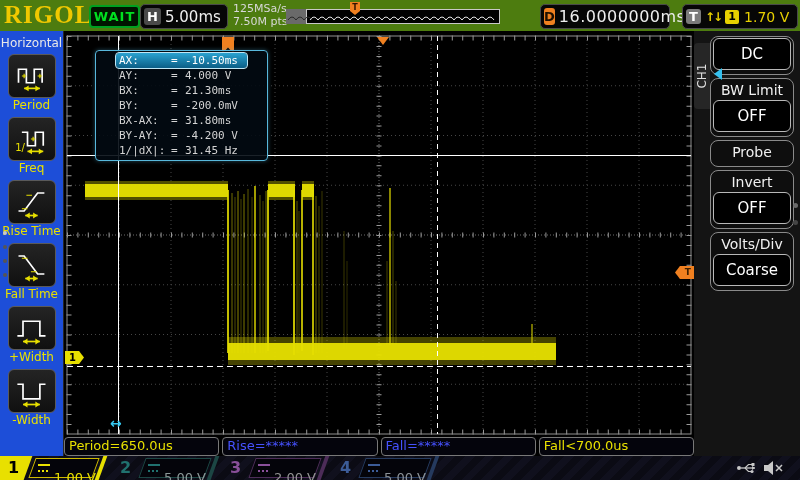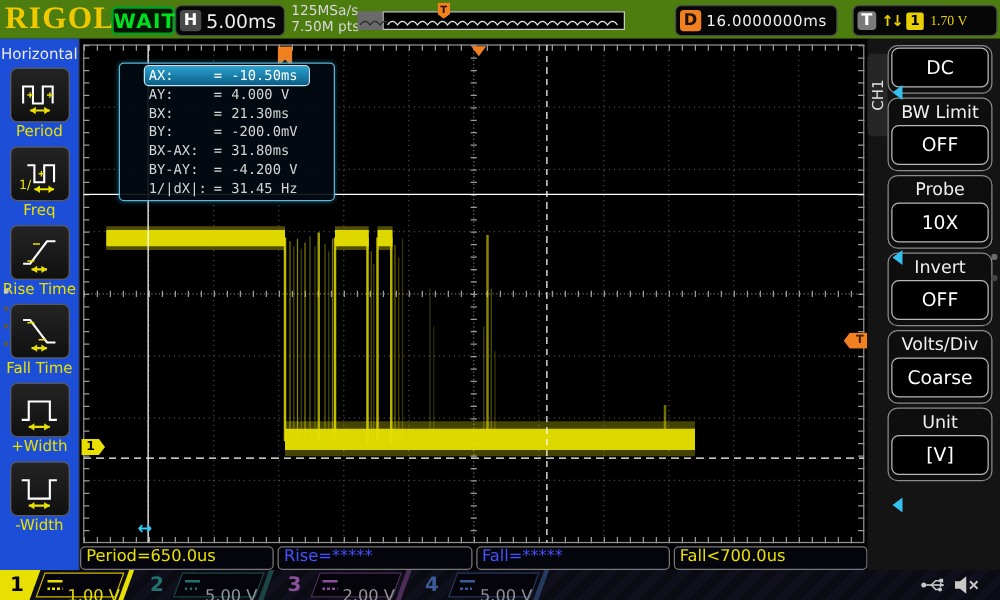--- a/index.html
+++ b/index.html
@@ -4,40 +4,40 @@
 <style>
   html,body{margin:0;padding:0;background:#222;}
   .screen{position:relative;width:800px;height:480px;background:#000;overflow:hidden;
     font-family:"DejaVu Sans",sans-serif;-webkit-font-smoothing:antialiased;}
 
   
   .topbar{position:absolute;left:0;top:0;width:800px;height:31px;background:#4d7c0f;}
   .logo{position:absolute;left:4px;top:1px;font-family:"Liberation Serif",serif;
     font-weight:bold;font-size:25px;color:#f0c800;letter-spacing:1px;}
   .wait-badge{position:absolute;left:89px;top:5px;width:47px;height:19px;border:2px solid #00a020;
-    border-radius:4px;background:#001500;color:#00e020;font-weight:bold;font-size:16px;
+    border-radius:4px;background:#001500;color:#00e020;font-weight:bold;font-size:13px;
     text-align:center;line-height:19px;letter-spacing:1px;}
   .pillbox{position:absolute;top:4px;height:23px;background:#060606;border:1px solid #4a4a4a;
     border-radius:5px;display:flex;align-items:center;}
   .keysq{display:inline-block;width:17px;height:17px;border-radius:3px;margin:0 4px 0 3px;
     font-weight:bold;font-size:13px;text-align:center;line-height:17px;}
   .h-val{color:#eee;font-size:15px;}
   .rate{position:absolute;left:233px;top:2px;color:#d8d8d8;font-size:11px;line-height:13px;}
   .preview{position:absolute;left:286px;top:9px;width:214px;height:15px;background:#6a6a6a;}
   .preview .win{position:absolute;left:20px;top:0;right:0;bottom:0;background:#000;
     border:1px solid #c8c8c8;box-sizing:border-box;}
   .preview svg{position:absolute;left:0;top:0;}
   .ptag{position:absolute;left:64px;top:-7px;width:10px;height:13px;background:#f08020;
     color:#301000;font-size:8px;font-weight:bold;text-align:center;line-height:12px;
     clip-path:polygon(0 0,100% 0,100% 70%,50% 100%,0 70%);}
-  .d-val{color:#eee;font-size:12px;letter-spacing:.5px;}
+  .d-val{color:#eee;font-size:16px;letter-spacing:.5px;}
   .t-arrows{color:#e8d000;font-size:12px;font-weight:bold;letter-spacing:-2px;margin-right:4px;}
   .t-ch{display:inline-block;width:14px;height:14px;background:#e8d000;border-radius:2px;color:#000;
     font-weight:bold;font-size:11px;text-align:center;line-height:14px;margin-right:5px;}
-  .t-level{color:#e8d000;font-size:11px;font-family:Liberation Serif, serif;}
+  .t-level{color:#e8d000;font-size:14px;}
 
   
   .leftbar{position:absolute;left:0;top:31px;width:64px;height:425px;background:#1d4ed8;
     border-right:1px solid #262626;box-sizing:border-box;}
   .leftbar .title{color:#e8e8e8;font-size:12px;text-align:center;padding-top:5px;}
   .lbtn{width:46px;height:42px;margin:4px auto 0;background:linear-gradient(#242424,#101010);
     border:1px solid #5a5a5a;border-radius:6px;display:flex;align-items:center;justify-content:center;}
   .lbl{color:#e8e000;font-size:12px;text-align:center;height:15px;line-height:15px;}
   .ldots{position:absolute;left:3px;top:200px;}
   .ldots div{width:4px;height:4px;border-radius:50%;background:#555;margin-bottom:10px;}
@@ -404,36 +404,30 @@
       <div class="ritem">
         <div class="rvalue">DC</div>
         <div class="rarrow" style="top: 32px; border-right-color: rgb(53, 192, 238);"></div>
       </div>
       <div class="ritem">
         <div class="rlabel">BW Limit</div>
         <div class="rvalue">OFF</div>
       </div>
       <div class="ritem">
         <div class="rlabel">Probe</div>
-        <div class="rvalue">10X</div>
         <div class="rarrow" style="top: 164px; border-right-color: rgb(53, 192, 238);"></div>
       </div>
       <div class="ritem">
         <div class="rlabel">Invert</div>
         <div class="rvalue">OFF</div>
       </div>
       <div class="ritem">
         <div class="rlabel">Volts/Div</div>
         <div class="rvalue">Coarse</div>
       </div>
-      <div class="ritem">
-        <div class="rlabel">Unit</div>
-        <div class="rvalue">[V]</div>
-        <div class="rarrow" style="top: 362px; border-right-color: rgb(53, 192, 238);"></div>
-      </div>
     </div>
     <div class="rdots">
       <div style="top:172px;"></div>
       <div style="top:189px;background:#454545;"></div>
     </div>
   </div>
 
 </div>
 
 </body></html>

